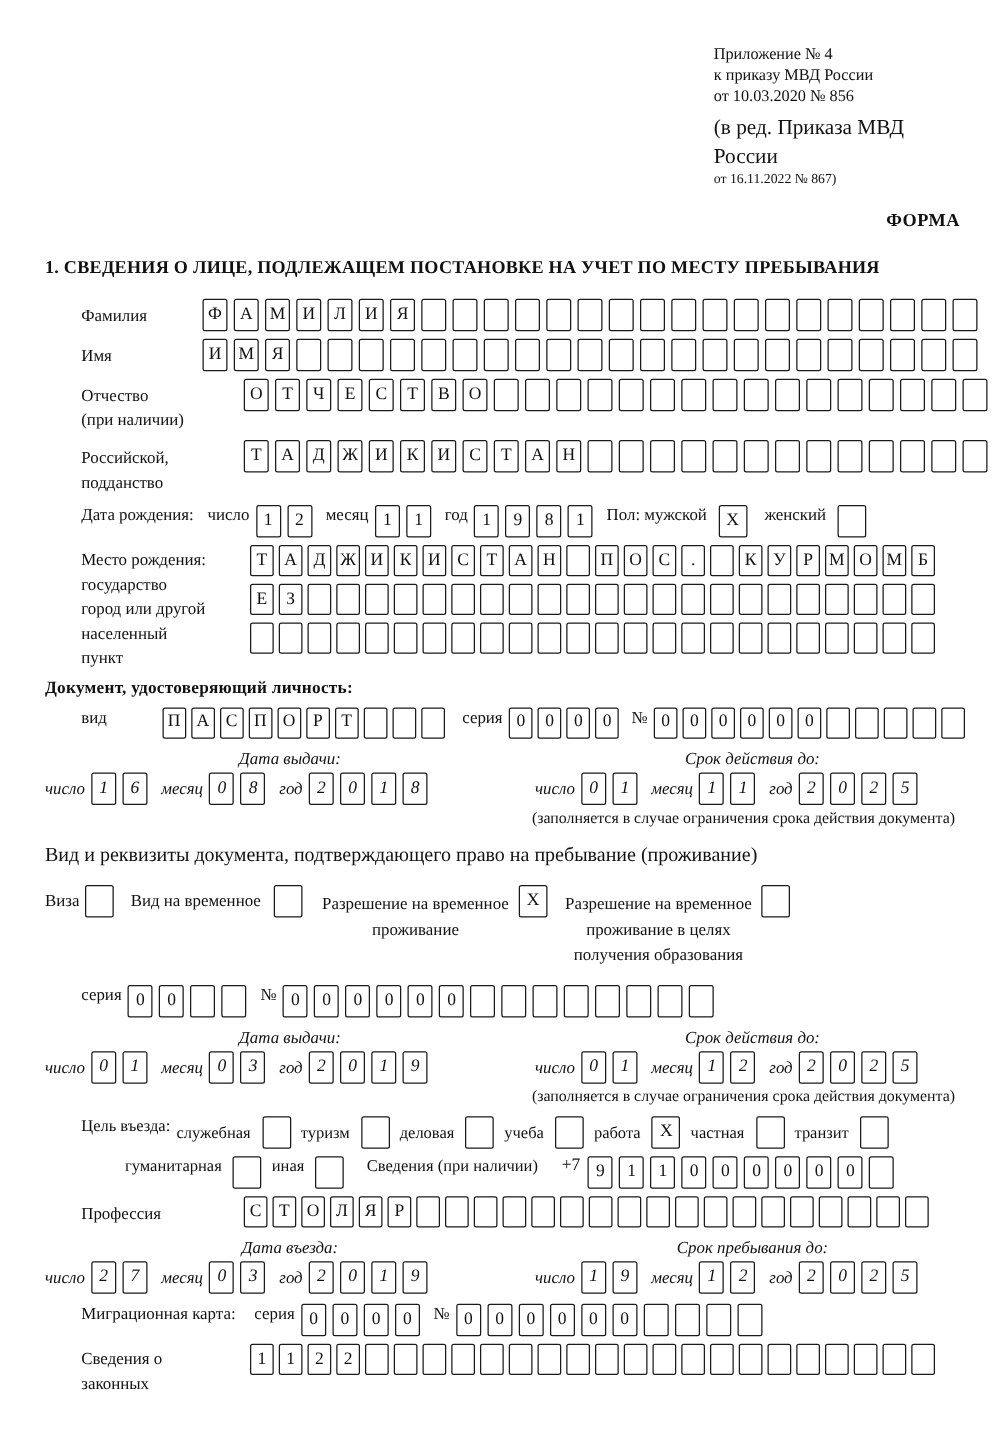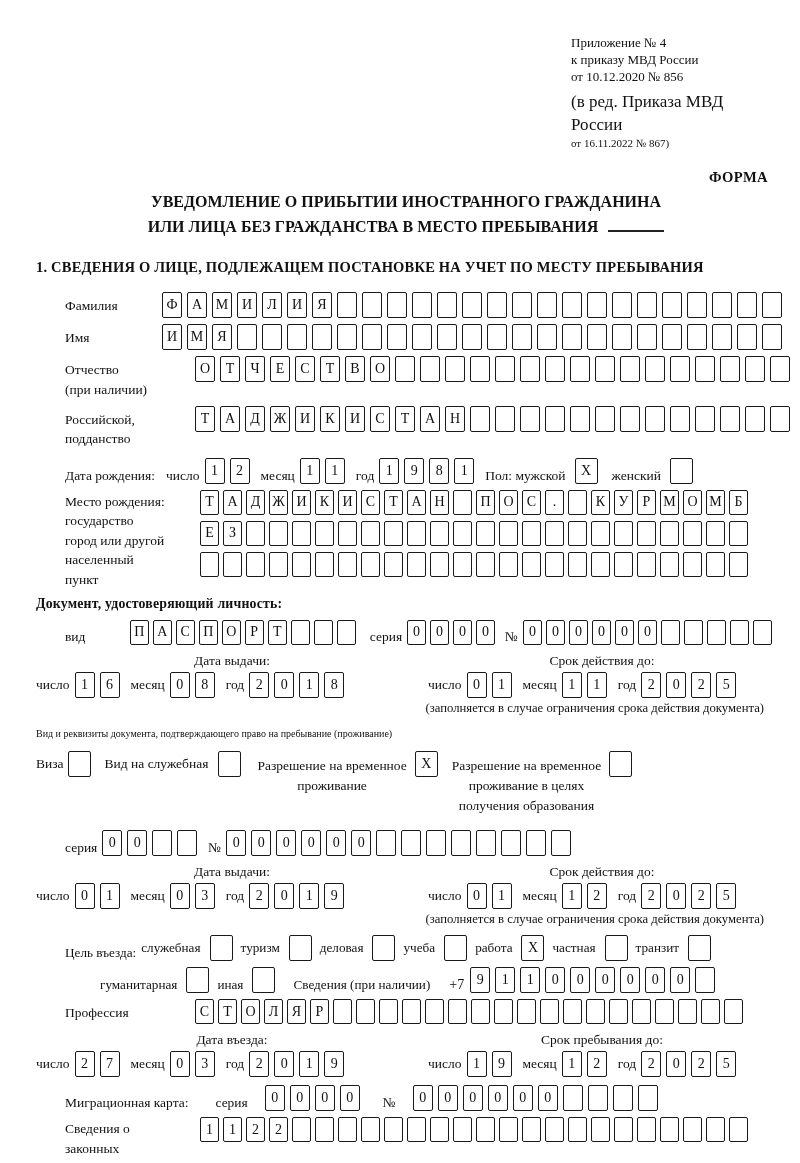--- a/index.html
+++ b/index.html
@@ -18,21 +18,21 @@
   .hdr .sub2 { font-size:11px; }
   .forma { text-align:right; font-weight:bold; font-size:14.6px; margin:18px 8px 4px 0; letter-spacing:.4px; }
 
   .title { text-align:center; font-weight:bold; font-size:16px; line-height:1.55; margin-top:4px; }
   .t-underline { display:inline-block; width:56px; border-bottom:2px solid #222; margin-left:10px; }
 
   .s1head { font-weight:bold; font-size:14.5px; margin:20px 0 16px; letter-spacing:.2px; }
 
   
   .frow { display:flex; align-items:flex-start; margin-bottom:6px;gap:35px; }
-  .inlrow { display:flex; align-items:flex-end; margin-bottom:6px; flex-wrap:nowrap;font-family:Liberation Serif, serif; }
+  .inlrow { display:flex; align-items:flex-start; margin-bottom:6px; flex-wrap:nowrap;font-family:Liberation Serif, serif; }
   .ml { margin-left:29px; }
   .ml2 { margin-left:64px; }
   .lbl { flex:none; padding-top:4px; line-height:1.45; }
   .w62 { width:62px; } .w95 { width:95px; } .w100 { width:100px; } .w72 { width:60px; }
   .rows { display:flex; flex-direction:column; gap:6px; }
 
   
   .boxes { display:inline-flex; flex-wrap:nowrap; flex:none; }
   .box {
     width:20px; height:26px; border:1.6px solid #1a1a1a; border-radius:2px;
@@ -41,56 +41,52 @@
   }
   .tight .box { width:19px; height:25px; margin-right:4px; }
   .cbx { margin-left:4px; margin-right:8px; }
   .cbx .box { width:23px; height:26px; margin-right:0; }
 
   .dlbl { margin-right:5px; white-space:nowrap; }
   .lgap { margin-left:10px; }
   .sgap { margin-left:6px; }
 
   
-  .daterow { display:flex; margin:8px 0 2px; }
+  .daterow { display:flex; margin:8px 0 2px;font-style:italic; }
   .dcol { display:flex; flex-direction:column; }
   .dcol-l { width:392px; }
   .dcol-r { flex:1; }
   .dhead { text-align:center; margin-bottom:3px; }
   .dfields { display:flex; align-items:center; }
   .note-r { text-align:right; font-size:12.7px; margin:3px 12px 8px 0; }
 
-  .intro { margin:8px 0 0 0; font-size:10px; line-height:1.9; }
+  .intro { margin:8px 0 0 0; font-size:16px; line-height:1.9; }
 
   .permit-row { display:flex; align-items:flex-start; margin:8px 0 10px 0; }
   .pl { padding-top:5px; white-space:nowrap; }
   .pml { text-align:center; padding-top:5px; line-height:1.5; }
   .purpose-opt { display:flex; align-items:center; }
   .purpose-line { font-size:13.2px; }
   .phone-prefix { margin:0 6px 0 14px; font-size:14px; }
 </style>
 </head>
 <body>
 
 <div class="page">
 
   <div class="hdr">
     <div>Приложение № 4</div>
     <div>к приказу МВД России</div>
-    <div>от 10.12.2020 № 856</div>
+    <div>от 10.03.2020 № 856</div>
     <div class="sub1">(в ред. Приказа МВД России</div>
     <div class="sub2">от 16.11.2022 № 867)</div>
   </div>
 
   <div class="forma">ФОРМА</div>
 
-  <div class="title">
-    <div>УВЕДОМЛЕНИЕ О ПРИБЫТИИ ИНОСТРАННОГО ГРАЖДАНИНА</div>
-    <div><span>ИЛИ ЛИЦА БЕЗ ГРАЖДАНСТВА В МЕСТО ПРЕБЫВАНИЯ</span><span class="t-underline"></span></div>
-  </div>
 
   <div class="s1head">1. СВЕДЕНИЯ О ЛИЦЕ, ПОДЛЕЖАЩЕМ ПОСТАНОВКЕ НА УЧЕТ ПО МЕСТУ ПРЕБЫВАНИЯ</div>
 
   <div class="frow ml">
     <div class="lbl w62">Фамилия</div>
     <div class="boxes">
         <span class="box">Ф</span>
         <span class="box">А</span>
         <span class="box">М</span>
         <span class="box">И</span>
@@ -420,21 +416,21 @@
   </div>
   <div class="note-r">(заполняется в случае ограничения срока действия документа)</div>
 
   <div class="intro">Вид и реквизиты документа, подтверждающего право на пребывание (проживание)</div>
 
   <div class="permit-row">
     <span class="pl">Виза</span>
     <span class="boxes cbx">
         <span class="box"></span>
       </span>
-    <span class="pl" style="margin-left:6px;">Вид на служебная</span>
+    <span class="pl" style="margin-left:6px;">Вид на временное</span>
     <span class="boxes cbx" style="margin-left:10px;">
         <span class="box"></span>
       </span>
     <span class="pml" style="margin-left:8px;">
       <span>Разрешение на временное</span><br>
       <span>проживание</span>
     </span>
     <span class="boxes cbx" style="margin-left:8px;">
         <span class="box">X</span>
       </span>
@@ -664,21 +660,21 @@
         <span class="boxes">
             <span class="box">2</span>
             <span class="box">0</span>
             <span class="box">2</span>
             <span class="box">5</span>
           </span>
       </div>
     </div>
   </div>
 
-  <div class="inlrow ml" style="margin-top:8px;gap:12px;">
+  <div class="inlrow ml" style="margin-top:8px;">
     <span class="dlbl">Миграционная карта:</span>
     <span class="dlbl lgap">серия</span>
     <span class="boxes">
         <span class="box">0</span>
         <span class="box">0</span>
         <span class="box">0</span>
         <span class="box">0</span>
       </span>
     <span class="dlbl sgap">№</span>
     <span class="boxes">

